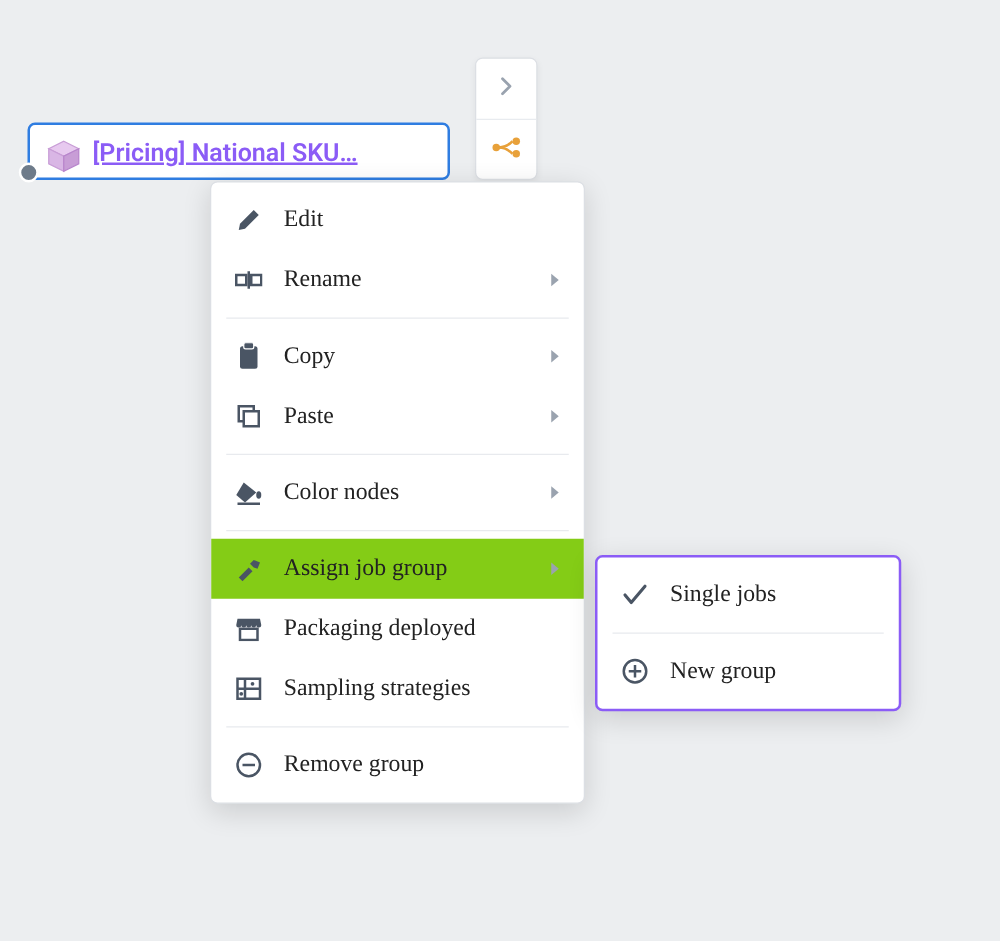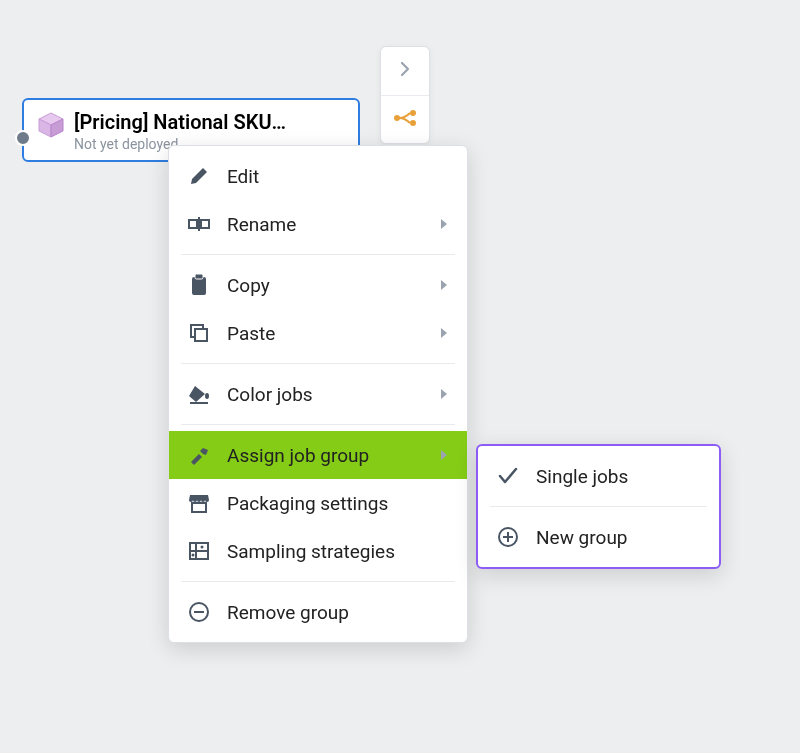--- a/index.html
+++ b/index.html
@@ -39,23 +39,24 @@
       top: 10px;
       width: 30px;
       height: 30px;
       display: flex;
       align-items: center;
       justify-content: center;
     }
     .node-title {
       font-size: 20px;
       font-weight: 600;
-      color: #000000;
+      color: #8b5cf6;
       white-space: nowrap;
       overflow: hidden;
+      text-decoration: underline;
     }
     .node-status {
       font-size: 14px;
       color: #8a939f;
       margin-top: 2px;
     }
 
     
     .toolbar {
       position: absolute;
@@ -91,20 +92,21 @@
       padding: 6px 0;
     }
     .menu-item {
       display: flex;
       align-items: center;
       padding: 12px 18px;
       font-size: 19px;
       color: #222;
       cursor: pointer;
       position: relative;
+      font-family: Liberation Serif, serif;
     }
     .menu-item.highlight { background: #84cc16; }
     .menu-item .mi-icon {
       width: 24px;
       height: 24px;
       margin-right: 16px;
       flex: 0 0 24px;
       display: flex;
       align-items: center;
       justify-content: center;
@@ -161,21 +163,20 @@
 <div class="node">
   <div class="node-connector"></div>
   <div class="node-icon">
     <svg width="30" height="30" viewBox="0 0 30 30">
       <polygon points="15,3 27,9 15,15 3,9" fill="#e7c9ef" stroke="#c89dd6" stroke-width="1"></polygon>
       <polygon points="3,9 15,15 15,27 3,21" fill="#d9b6e5" stroke="#c89dd6" stroke-width="1"></polygon>
       <polygon points="27,9 15,15 15,27 27,21" fill="#c89dd6" stroke="#b885cc" stroke-width="1"></polygon>
     </svg>
   </div>
   <div class="node-title">[Pricing] National SKU…</div>
-  <div class="node-status">Not yet deployed</div>
 </div>
 
 <div class="menu">
 
   <div class="menu-item">
     <span class="mi-icon">
       <svg width="20" height="20" viewBox="0 0 20 20">
           <path d="M14 2l4 4-11 11-5 1 1-5z" fill="#4a5564"></path>
         </svg>
     </span>
@@ -233,21 +234,21 @@
   <div class="menu-divider"></div>
 
   <div class="menu-item">
     <span class="mi-icon">
       <svg width="22" height="20" viewBox="0 0 22 20">
           <path d="M7 2l10 8-9 8-7-6z" fill="#4a5564"></path>
           <line x1="2" y1="19" x2="20" y2="19" stroke="#4a5564" stroke-width="2"></line>
           <ellipse cx="19" cy="12" rx="2" ry="3" fill="#4a5564"></ellipse>
         </svg>
     </span>
-    <span>Color jobs</span>
+    <span>Color nodes</span>
     <span class="chev">
       <svg width="10" height="12" viewBox="0 0 10 12">
           <path d="M2 1l6 5-6 5z" fill="#9aa3af"></path>
         </svg>
     </span>
   </div>
 
   <div class="menu-divider"></div>
 
   <div class="menu-item highlight">
@@ -265,21 +266,21 @@
     </span>
   </div>
 
   <div class="menu-item">
     <span class="mi-icon">
       <svg width="22" height="20" viewBox="0 0 22 20">
           <path d="M2 2h18l1 5a2 2 0 01-4 0 2 2 0 01-4 0 2 2 0 01-4 0 2 2 0 01-4 0 2 2 0 01-4 0z" fill="#4a5564"></path>
           <rect x="4" y="10" width="14" height="9" fill="none" stroke="#4a5564" stroke-width="2"></rect>
         </svg>
     </span>
-    <span>Packaging settings</span>
+    <span>Packaging deployed</span>
   </div>
 
   <div class="menu-item">
     <span class="mi-icon">
       <svg width="22" height="20" viewBox="0 0 22 20">
           <rect x="2" y="2" width="18" height="16" fill="none" stroke="#4a5564" stroke-width="2"></rect>
           <line x1="8" y1="2" x2="8" y2="18" stroke="#4a5564" stroke-width="2"></line>
           <line x1="2" y1="10" x2="20" y2="10" stroke="#4a5564" stroke-width="2"></line>
           <circle cx="14" cy="6" r="1.5" fill="#4a5564"></circle>
           <circle cx="5" cy="14" r="1.5" fill="#4a5564"></circle>

